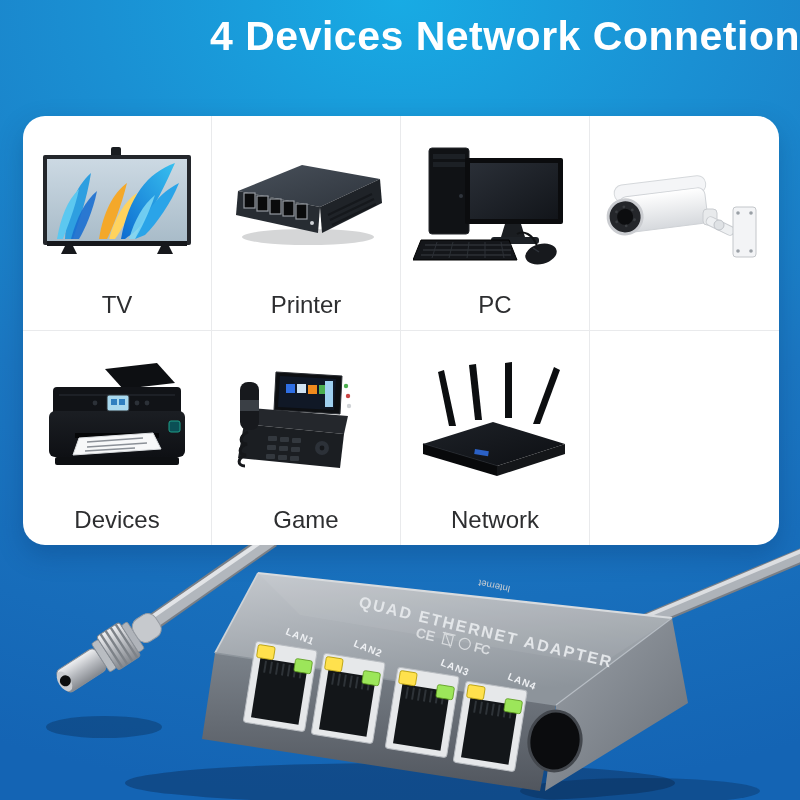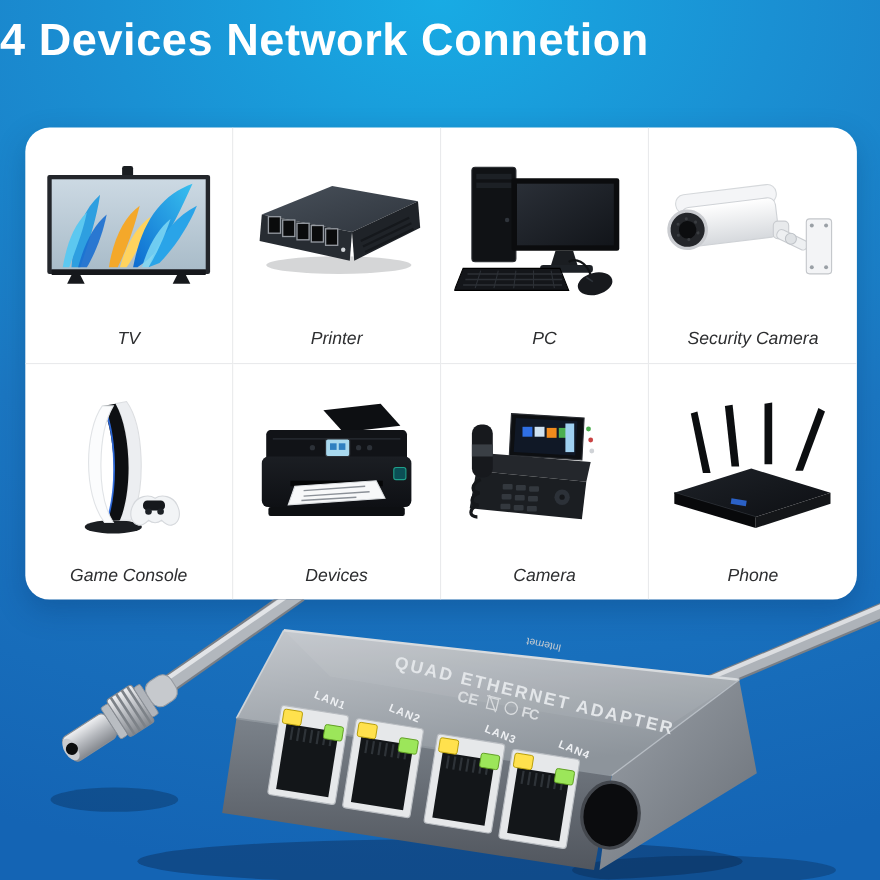--- a/index.html
+++ b/index.html
@@ -1,29 +1,29 @@
 <!DOCTYPE html>
 <html><head>
 <meta charset="utf-8">
 <style>
   html,body{margin:0;padding:0;}
   body{width:800px;height:800px;overflow:hidden;font-family:"Liberation Sans",sans-serif;}
   .stage{position:relative;width:800px;height:800px;
     background:radial-gradient(135% 100% at 50% 0%, #18abe4 0%, #1a90d3 28%, #1b77c2 58%, #1464b4 100%);}
-  .title{position:absolute;top:13px;left:0;width:100%;text-align:left;margin:0;
+  .title{position:absolute;top:13px;left:0;width:100%;text-align:right;margin:0;
     color:#ffffff;font-size:41px;font-weight:700;letter-spacing:.5px;}
   .card{position:absolute;left:23px;top:116px;width:756px;height:429px;background:#ffffff;
     border-radius:22px;display:grid;grid-template-columns:repeat(4,1fr);grid-template-rows:repeat(2,1fr);
     overflow:hidden;box-shadow:0 10px 26px rgba(4,40,90,.25);}
   .cell{position:relative;display:flex;flex-direction:column;align-items:center;justify-content:flex-end;
     border-right:1.5px solid #e9eaec;border-bottom:1.5px solid #e9eaec;padding-bottom:13px;box-sizing:border-box;}
   .cell:nth-child(4n){border-right:none;}
   .cell:nth-child(n+5){border-bottom:none;}
   .art{flex:1;width:100%;display:flex;align-items:center;justify-content:center;}
-  .dev-label{font-size:16px;color:#2d2e30;line-height:1;font-style:italic;}
+  .dev-label{font-size:24px;color:#2d2e30;line-height:1;}
   .adapter-scene{position:absolute;left:0;top:545px;width:800px;height:255px;display:block;}
 </style>
 </head>
 <body>
 
 <div class="stage">
 
   <h1 class="title">4 Devices Network Connetion</h1>
 
   <div class="card">
@@ -143,41 +143,22 @@
           <circle cx="116" cy="72" r="5" fill="#dfe2e5" stroke="#bfc3c8"></circle>
           <rect x="130" y="54" width="23" height="50" rx="3" fill="#f3f4f6" stroke="#c3c6ca"></rect>
           <g fill="#9aa0a6">
             <circle cx="135" cy="60" r="1.8"></circle>
               <circle cx="148" cy="60" r="1.8"></circle>
             <circle cx="135" cy="98" r="1.8"></circle>
               <circle cx="148" cy="98" r="1.8"></circle>
           </g>
         </svg>
       </div>
-      <div class="dev-label">Security Camera</div>
-    </div>
-
-    <div class="cell">
-      <div class="art">
-        <svg width="164" height="132" viewBox="0 0 164 132">
-          <ellipse cx="68" cy="122" rx="26" ry="6" fill="#1b1e22"></ellipse>
-          <path d="M80,8 C96,30 98,88 84,116 L74,116 C86,88 84,34 70,10 Z" fill="#eceef1" stroke="#dcdee1"></path>
-          <path d="M58,12 L70,10 C84,34 86,88 74,116 L62,116 C72,88 70,38 58,12 Z" fill="#0d0f12"></path>
-          <path d="M60,14 C70,38 72,84 63,114" stroke="#2f6fe8" stroke-width="1.6" fill="none" opacity=".9"></path>
-          <path d="M58,12 C42,34 40,92 60,118 L68,118 C52,92 54,36 68,12 Z" fill="#fbfcfd" stroke="#e0e3e6"></path>
-          <g transform="translate(80,92)">
-            <path d="M6,10 C10,2 20,0 26,4 C32,0 42,2 46,10 C50,18 48,26 42,28 C38,30 34,26 32,24 C28,27 24,27 20,24 C18,26 14,30 10,28 C4,26 2,18 6,10 Z" fill="#f2f4f6" stroke="#d5d8dc"></path>
-            <rect x="15" y="6" width="20" height="9" rx="4" fill="#15181c"></rect>
-            <circle cx="20" cy="16" r="3" fill="#1d2126"></circle>
-            <circle cx="31" cy="16" r="3" fill="#1d2126"></circle>
-          </g>
-        </svg>
-      </div>
-      <div class="dev-label">Game Console</div>
-    </div>
+    </div>
+
 
     <div class="cell">
       <div class="art">
         <svg width="164" height="120" viewBox="0 0 164 120">
           <defs>
             <linearGradient id="prBody" x1="0" y1="0" x2="0" y2="1">
               <stop offset="0" stop-color="#1b1e23"></stop>
                 <stop offset="1" stop-color="#0e1014"></stop>
             </linearGradient>
           </defs>
@@ -227,21 +208,21 @@
               <rect x="67" y="91" width="9" height="5" rx="1"></rect>
             <rect x="42" y="98" width="9" height="5" rx="1"></rect>
               <rect x="54" y="99" width="9" height="5" rx="1"></rect>
               <rect x="66" y="100" width="9" height="5" rx="1"></rect>
           </g>
           <circle cx="98" cy="92" r="7" fill="#2c3138"></circle>
           <circle cx="98" cy="92" r="2.4" fill="#15171a"></circle>
           <path d="M24,76 c-9,4 -9,12 -1,12 c-9,3 -9,11 -1,11 c-9,3 -9,11 -1,11" stroke="#15171a" stroke-width="3" fill="none"></path>
         </svg>
       </div>
-      <div class="dev-label">Camera</div>
+      <div class="dev-label">Game</div>
     </div>
 
     <div class="cell">
       <div class="art">
         <svg width="164" height="126" viewBox="0 0 164 126">
           <defs>
             <linearGradient id="rtTop" x1="0" y1="0" x2="1" y2="1">
               <stop offset="0" stop-color="#1e2228"></stop>
                 <stop offset="1" stop-color="#0d0f13"></stop>
             </linearGradient>
@@ -252,21 +233,21 @@
             <polygon points="92,62 99,62 99,6 92,7"></polygon>
             <polygon points="120,68 127,68 147,14 141,11"></polygon>
           </g>
           <polygon points="10,88 80,66 152,88 84,110" fill="url(#rtTop)"></polygon>
           <path d="M10,88 L84,110" stroke="#2a2e34" stroke-width="1.5"></path>
           <polygon points="10,88 84,110 84,120 10,98" fill="#08090b"></polygon>
           <polygon points="84,110 152,88 152,98 84,120" fill="#141619"></polygon>
           <rect x="62" y="93" width="14" height="5" fill="#2f6fe4" opacity=".85" transform="rotate(9 62 93)"></rect>
         </svg>
       </div>
-      <div class="dev-label">Phone</div>
+      <div class="dev-label">Network</div>
     </div>
   </div>
 
   <svg class="adapter-scene" viewBox="0 0 800 255">
     <defs>
       <linearGradient id="gTop" x1="0" y1="0" x2="0.3" y2="1">
         <stop offset="0" stop-color="#c4c8cd"></stop>
           <stop offset="1" stop-color="#8d949b"></stop>
       </linearGradient>
       <linearGradient id="gFront" x1="0" y1="0" x2="0" y2="1">

